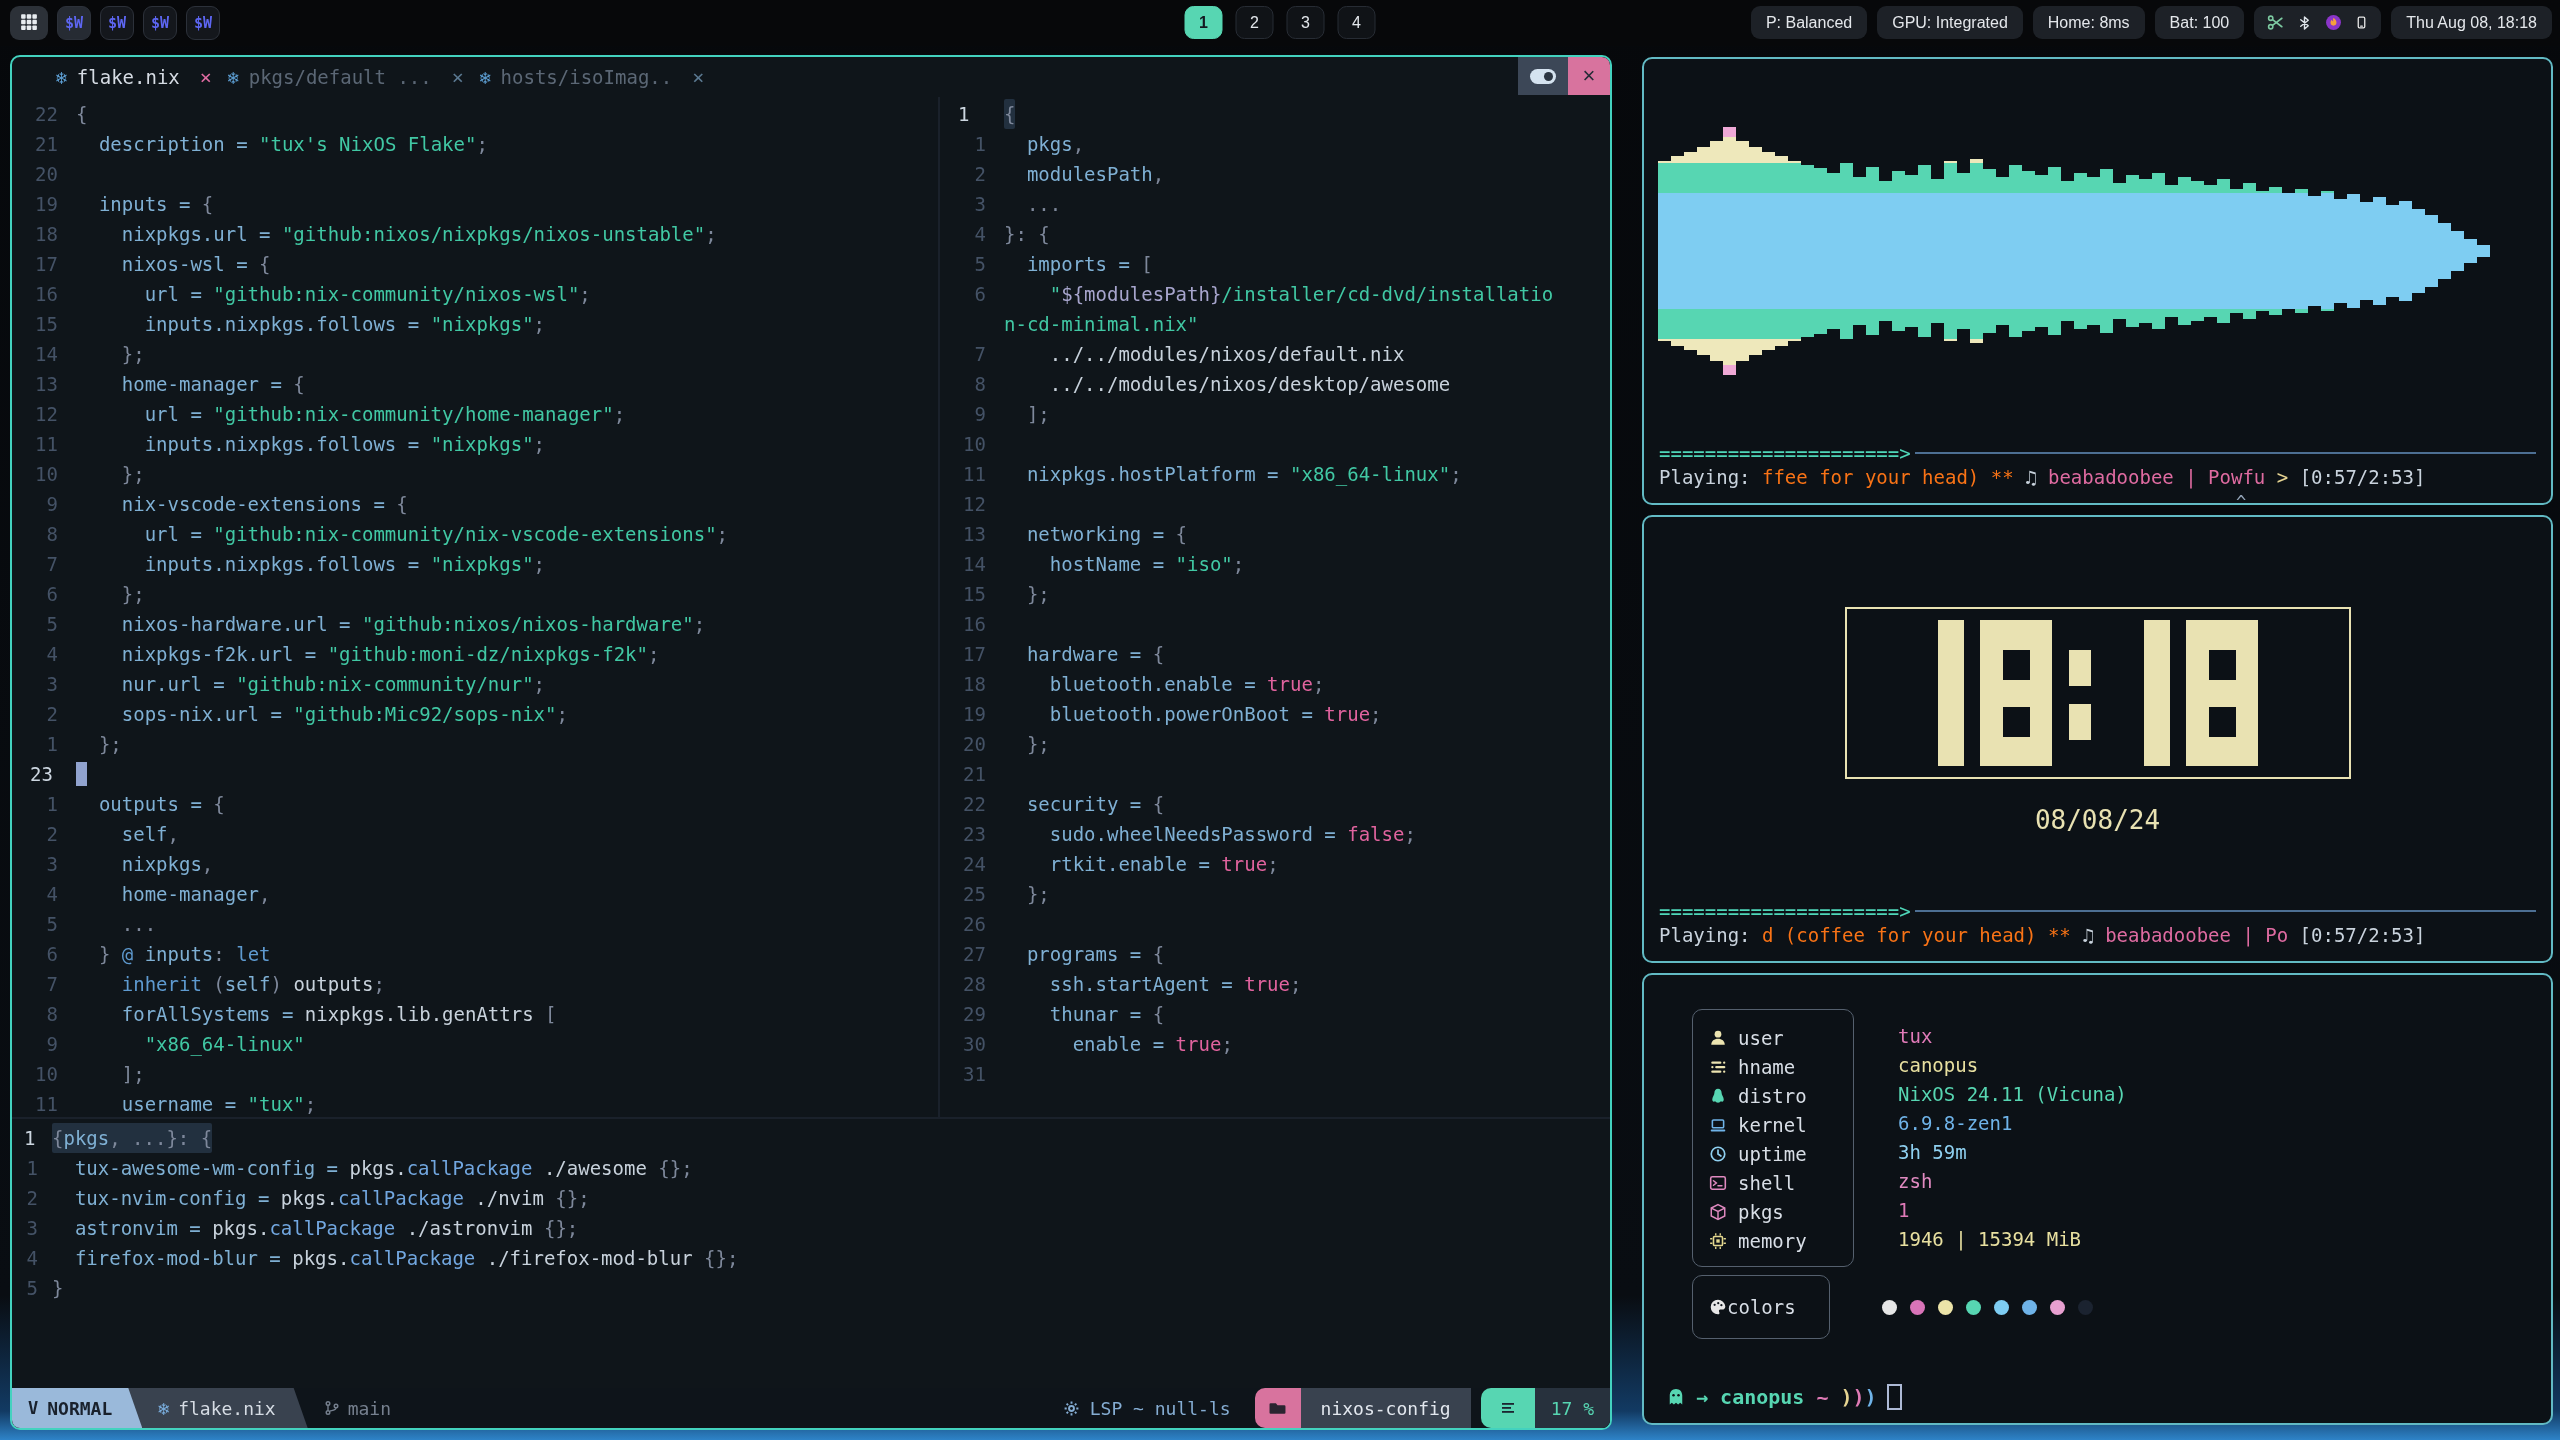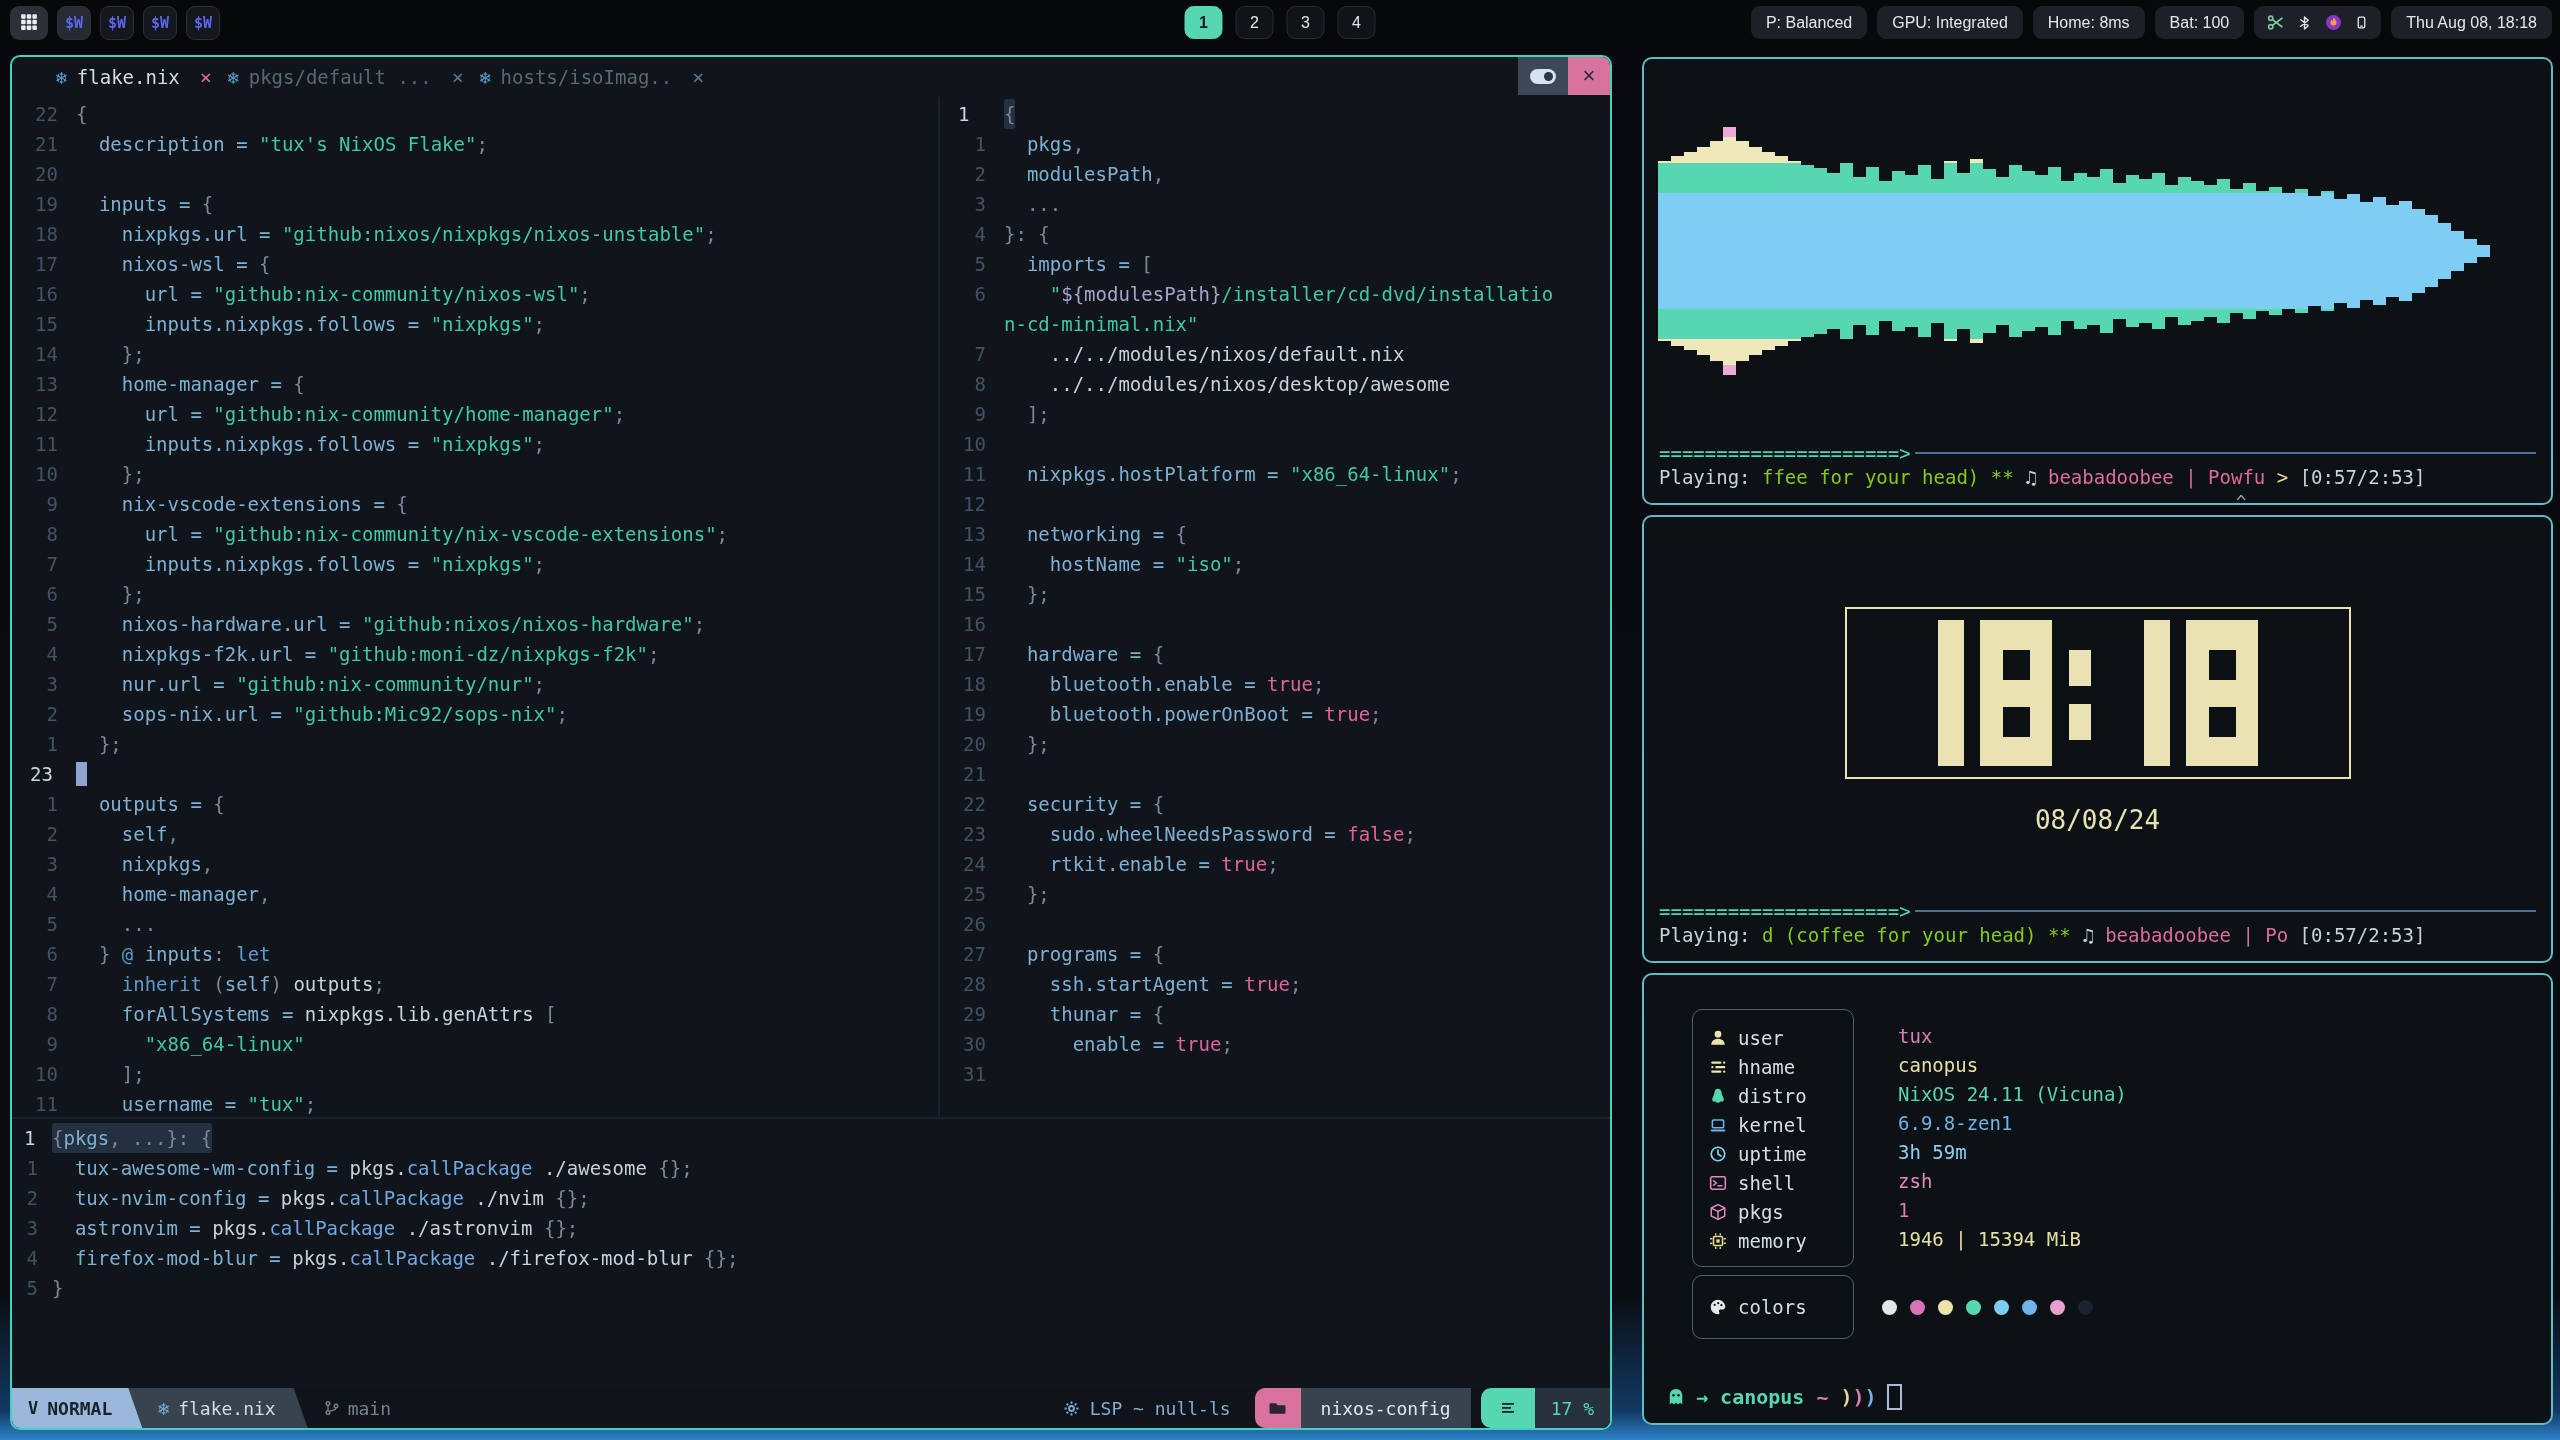--- a/index.html
+++ b/index.html
@@ -79,21 +79,21 @@
 
   .cava{position:absolute;left:14px;right:12px;top:6px;height:372px;display:flex;align-items:center;overflow:hidden;}
   .bar{width:13px;flex:none;display:flex;flex-direction:column;align-items:stretch;}
   .b-pink{background:#efa9d6;}.b-cream{background:#eee8bb;}.b-green{background:#57d6b2;}.b-blue{background:#7ecdf2;}
 
   .progress-row{position:absolute;left:15px;right:15px;top:382px;height:24px;display:flex;align-items:center;font-size:19px;}
   .prog-eq{color:#4fd6b8;white-space:pre;}
   .prog-line{flex:1;height:2px;background:#4d6f93;margin-left:4px;}
   .playing-row{position:absolute;left:15px;right:15px;top:404px;height:28px;font-size:19px;line-height:28px;overflow:hidden;white-space:pre;}
   .playing-row span{white-space:pre;}
-  .pl-w{color:#c9d3dd}.pl-b{color:#84cc16}.pl-p{color:#df6ba1}.pl-y{color:#e6d492}
+  .pl-w{color:#c9d3dd}.pl-b{color:#f97316}.pl-p{color:#df6ba1}.pl-y{color:#e6d492}
 
   .scroll-caret{position:absolute;left:2236px;top:492px;color:#94a5b8;font-size:17px;}
 
   .clockbox{position:absolute;left:50%;transform:translateX(-50%);top:90px;width:506px;height:172px;border:2px solid #e9e2b2;display:flex;align-items:center;justify-content:center;}
   .ck1{width:26px;height:146px;background:#e9e2b2;margin:0 8px;}
   .ck8{width:72px;height:146px;background:#e9e2b2;position:relative;margin:0 8px;}
   .ck8 .h1,.ck8 .h2{position:absolute;left:23px;width:27px;height:30px;background:#0c1116;}
   .ck8 .h1{top:30px;} .ck8 .h2{top:87px;}
   .ckc{width:24px;height:146px;position:relative;margin:0 8px;margin-right:44px;}
   .ckc i{position:absolute;left:1px;width:22px;height:36px;background:#e9e2b2;}
@@ -108,21 +108,21 @@
   .fvals{position:absolute;left:254px;top:47px;}
   .fv{height:29px;line-height:29px;font-size:19px;white-space:pre;}
   .fr-user .fi{color:#ece4b0}.fv-user{color:#e07ab8}
   .fr-hname .fi{color:#ece4b0}.fv-hname{color:#e8e0a0}
   .fr-distro .fi{color:#57d6b2}.fv-distro{color:#57d6b2}
   .fr-kernel .fi{color:#6fb3e8}.fv-kernel{color:#6fb3e8}
   .fr-uptime .fi{color:#8fd0f0}.fv-uptime{color:#8fd0f0}
   .fr-shell .fi{color:#e08ac0}.fv-shell{color:#e08ac0}
   .fr-pkgs .fi{color:#e08ac0}.fv-pkgs{color:#e07ab8}
   .fr-memory .fi{color:#e4d88f}.fv-memory{color:#e8e0a0}
-  .colorsbox{position:absolute;left:48px;top:300px;width:162px;height:64px;border:1.5px solid #55606e;border-radius:10px;display:flex;align-items:center;gap:11px;padding-left:16px;}
+  .colorsbox{position:absolute;left:48px;top:300px;width:138px;height:64px;border:1.5px solid #55606e;border-radius:10px;display:flex;align-items:center;padding-left:16px;}
   .dots{position:absolute;left:238px;top:300px;height:64px;display:flex;align-items:center;gap:13px;}
   .dot{width:15px;height:15px;border-radius:50%;flex:none;}
 
   .prompt{position:absolute;left:22px;top:406px;height:32px;display:flex;align-items:center;font-size:20px;gap:0;}
   .prompt .ghost{width:20px;height:20px;color:#57d6b2;margin-right:10px;display:flex;}
   .prompt span{white-space:pre;font-weight:bold;}
   .pr-t{color:#57d6b2}.pr-p{color:#df7ab5}.pr-y{color:#e6d492}.pr-b{color:#6fb3e8}
   .pr-cursor{width:15px;height:26px;border:2px solid #aebad6;margin-left:10px;}
 </style>
 </head>

